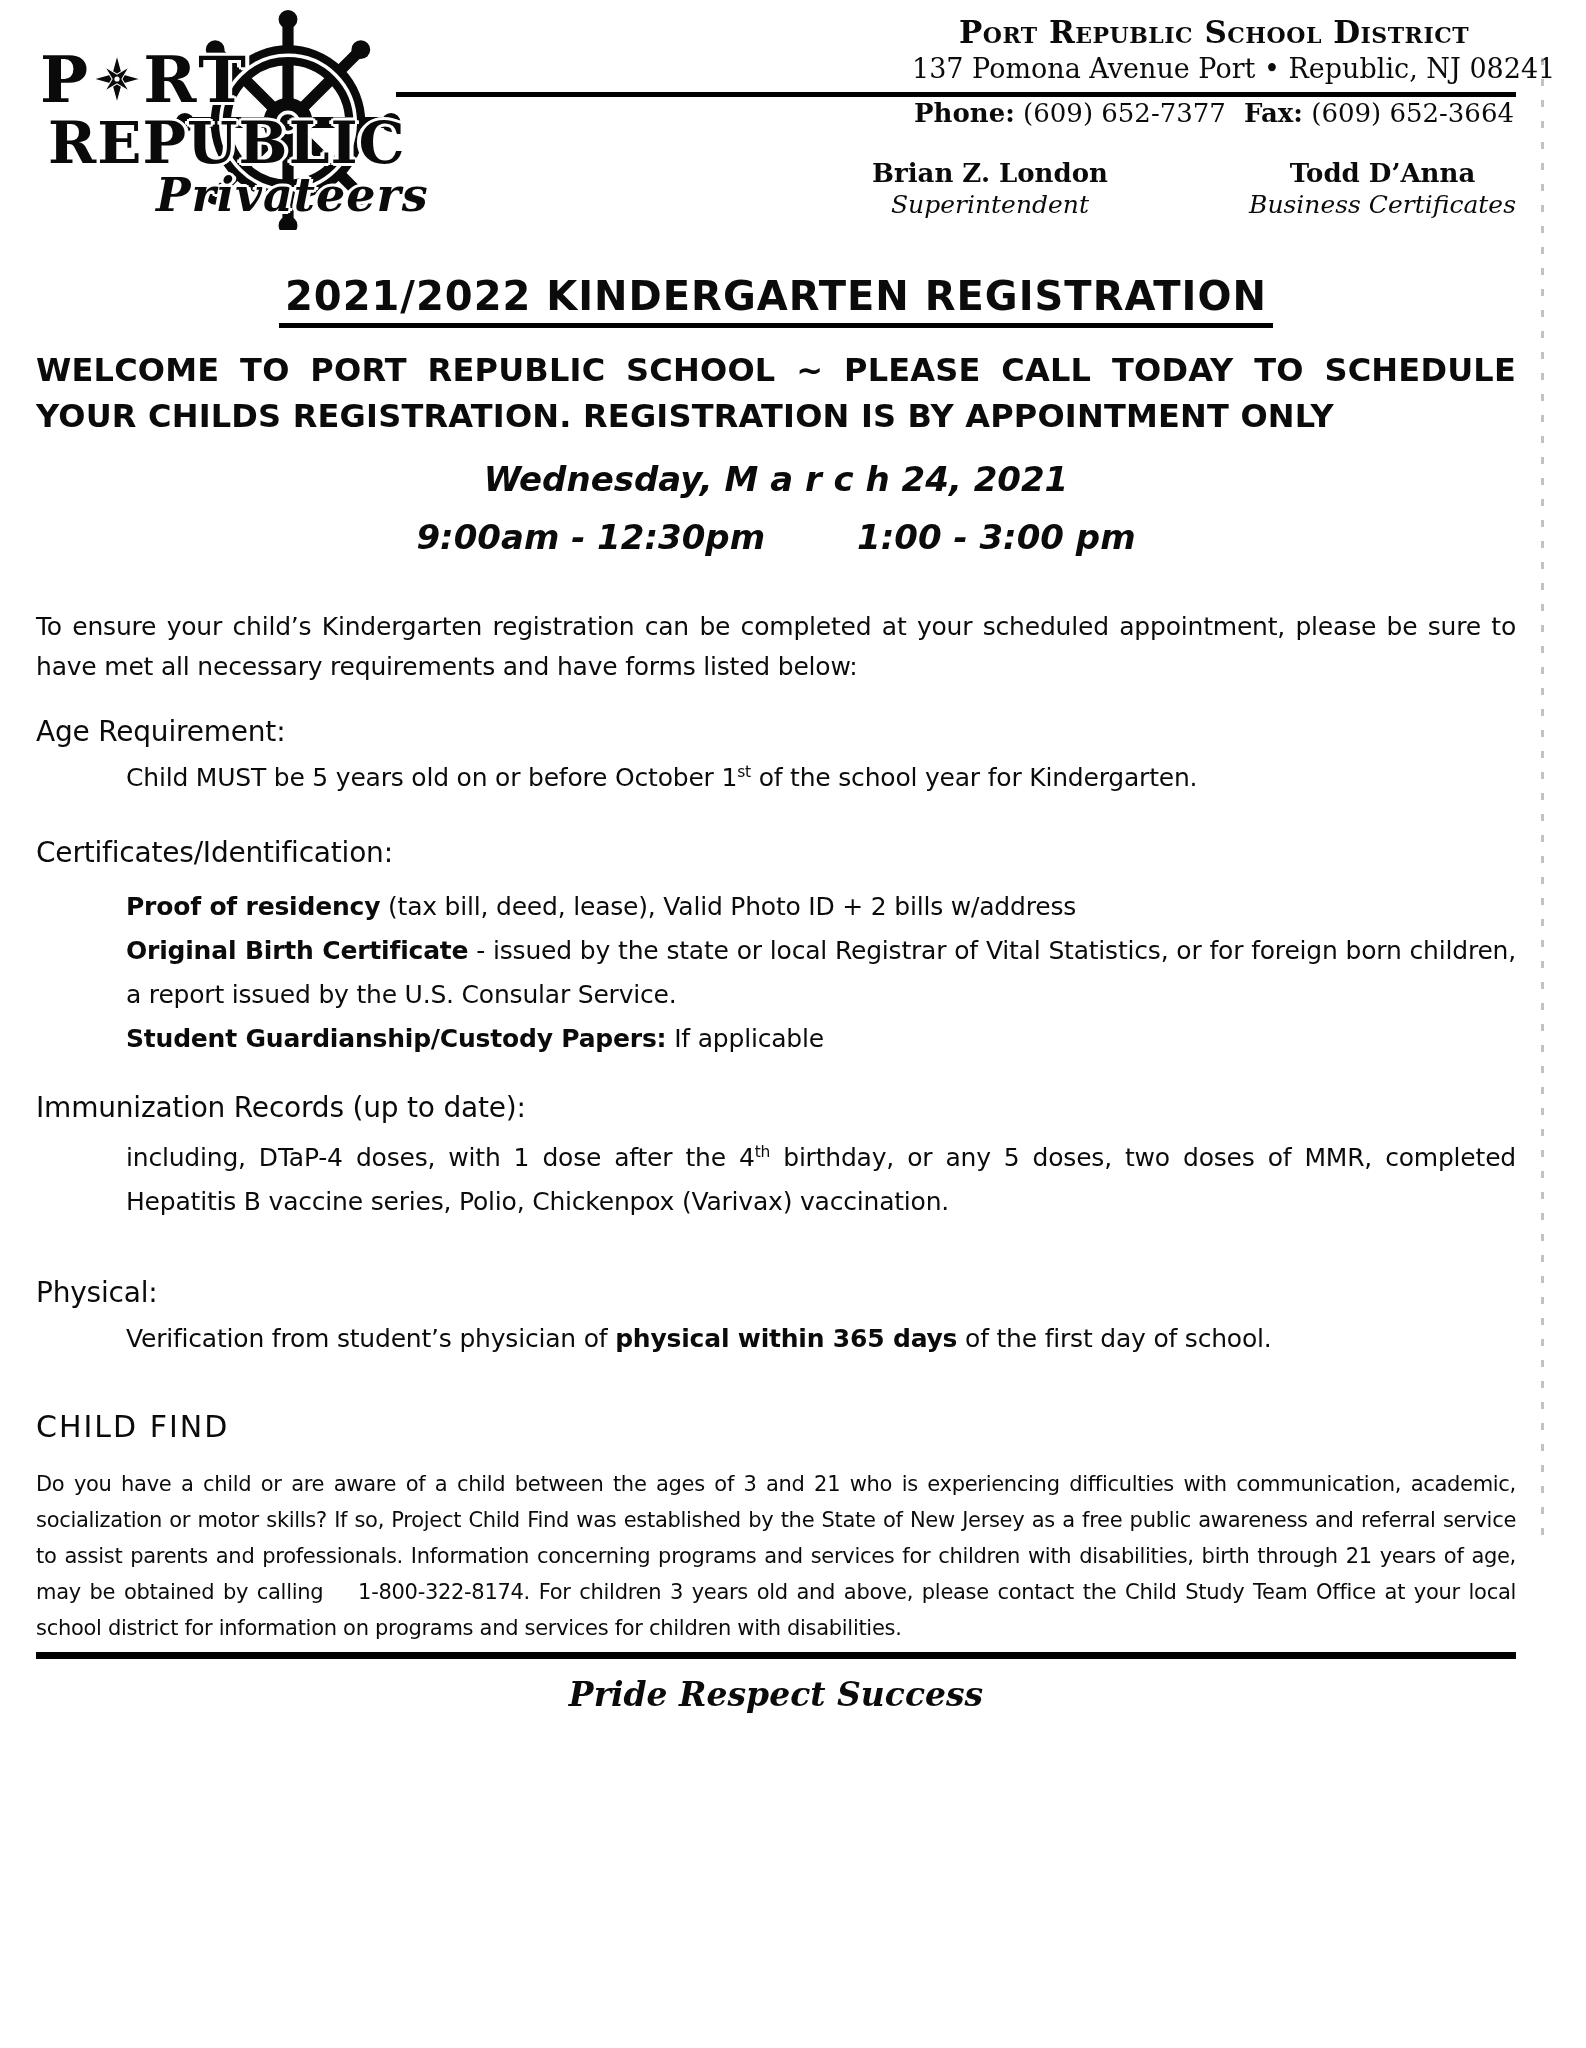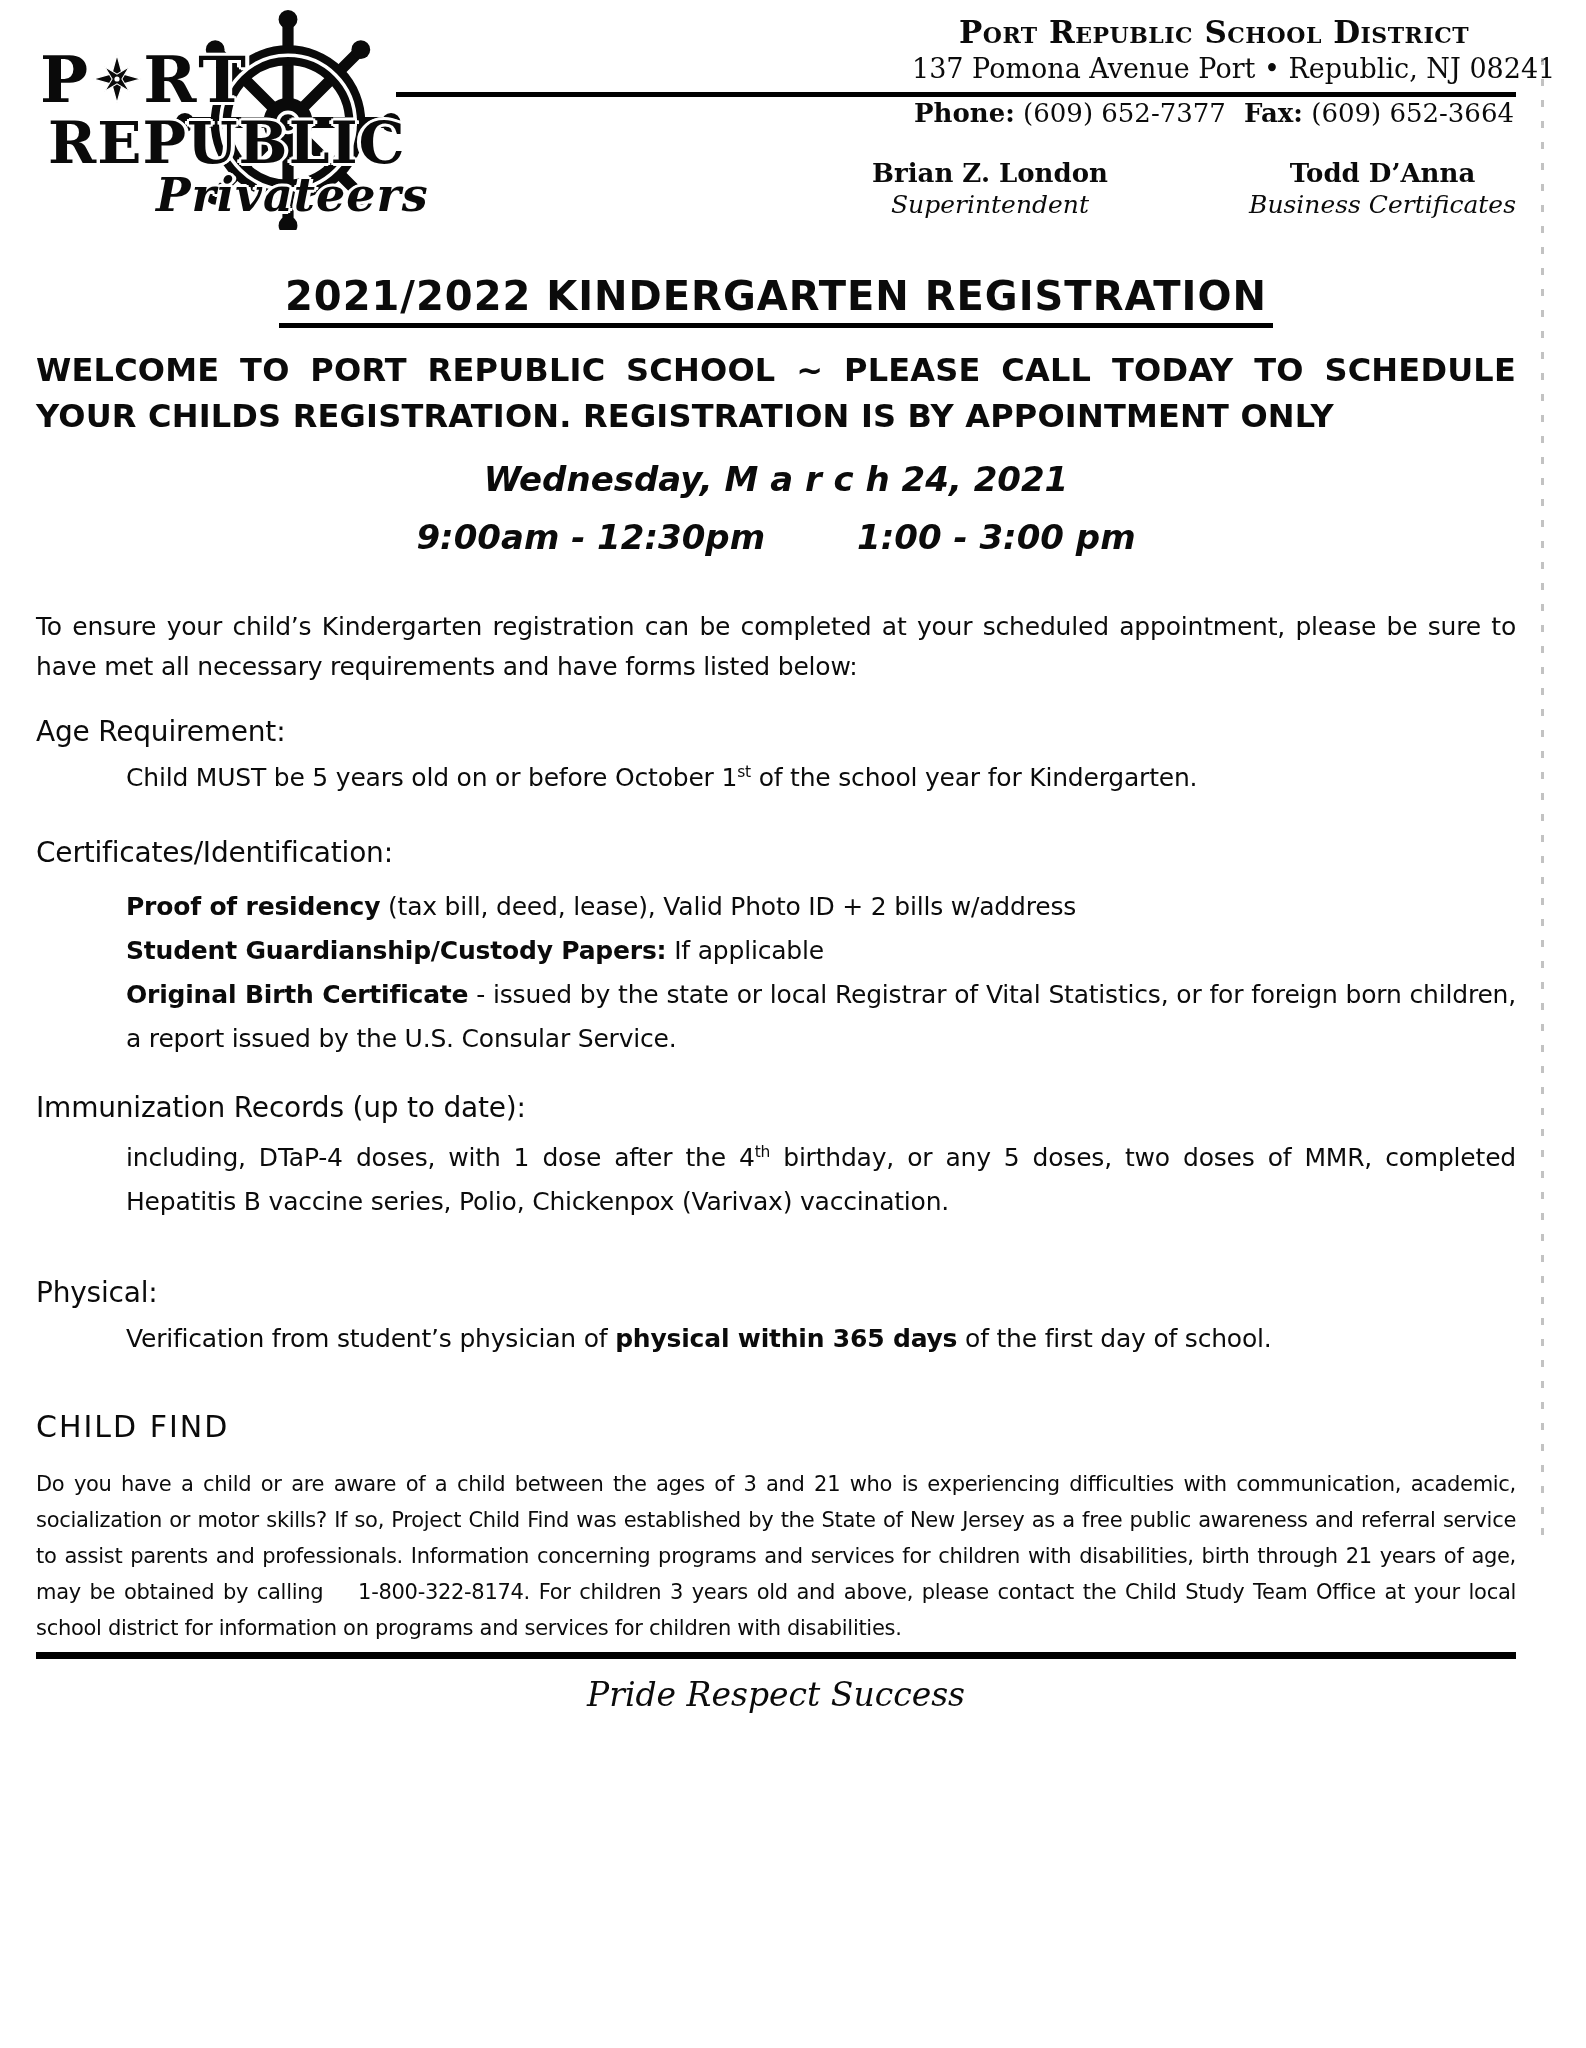--- a/index.html
+++ b/index.html
@@ -111,21 +111,21 @@
 
   .cf-h { font-size: 30px; letter-spacing: 2px; margin-top: 48px; }
   .cf-body {
     margin-top: 22px; font-size: 21px; letter-spacing: -0.3px;
     line-height: 36px; text-align: justify;
   }
 
   .footer-rule { margin-top: 6px; height: 7px; background: #000; }
   .motto {
     text-align: center; margin-top: 16px;
-    font-family: "DejaVu Serif", serif; font-weight: normal; font-style: italic;
+    font-family: "DejaVu Serif", serif; font-weight: bold; font-style: italic;
     font-size: 33px;
   }
 
   
   .edge-artifact {
     position: absolute; right: 42px; top: 58px; height: 1485px; width: 3px;
     background: repeating-linear-gradient(to bottom, #9a9a9a 0 7px, transparent 7px 21px);
     opacity: 0.6;
   }
 </style>
@@ -206,22 +206,22 @@
   </div>
 
   <p class="para">To ensure your child’s Kindergarten registration can be completed at your scheduled appointment, please be sure to have met all necessary requirements and have forms listed below:</p>
 
   <div class="sec-h">Age Requirement:</div>
   <p class="indent mt-sm"><span>Child MUST be 5 years old on or before October 1</span><sup>st</sup><span> of the school year for Kindergarten.</span></p>
 
   <div class="sec-h mt-lg">Certificates/Identification:</div>
   <div class="indent mt-md">
     <p><span class="b">Proof of residency</span><span> (tax bill, deed, lease), Valid Photo ID + 2 bills w/address</span></p>
+    <p><span class="b">Original Birth Certificate</span><span> - issued by the state or local Registrar of Vital Statistics, or for foreign born children, a report issued by the U.S. Consular Service.</span></p>
     <p><span class="b">Student Guardianship/Custody Papers:</span><span> If applicable</span></p>
-    <p><span class="b">Original Birth Certificate</span><span> - issued by the state or local Registrar of Vital Statistics, or for foreign born children, a report issued by the U.S. Consular Service.</span></p>
   </div>
 
   <div class="sec-h" style="margin-top:30px">Immunization Records (up to date):</div>
   <p class="indent mt-12"><span>including, DTaP-4 doses, with 1 dose after the 4</span><sup>th</sup><span> birthday, or any 5 doses, two doses of MMR, completed Hepatitis B vaccine series, Polio, Chickenpox (Varivax) vaccination.</span></p>
 
   <div class="sec-h mt-xl">Physical:</div>
   <p class="indent mt-sm"><span>Verification from student’s physician of </span><span class="b">physical within 365 days</span><span> of the first day of school.</span></p>
 
 
   <div class="cf-h">CHILD FIND</div>

